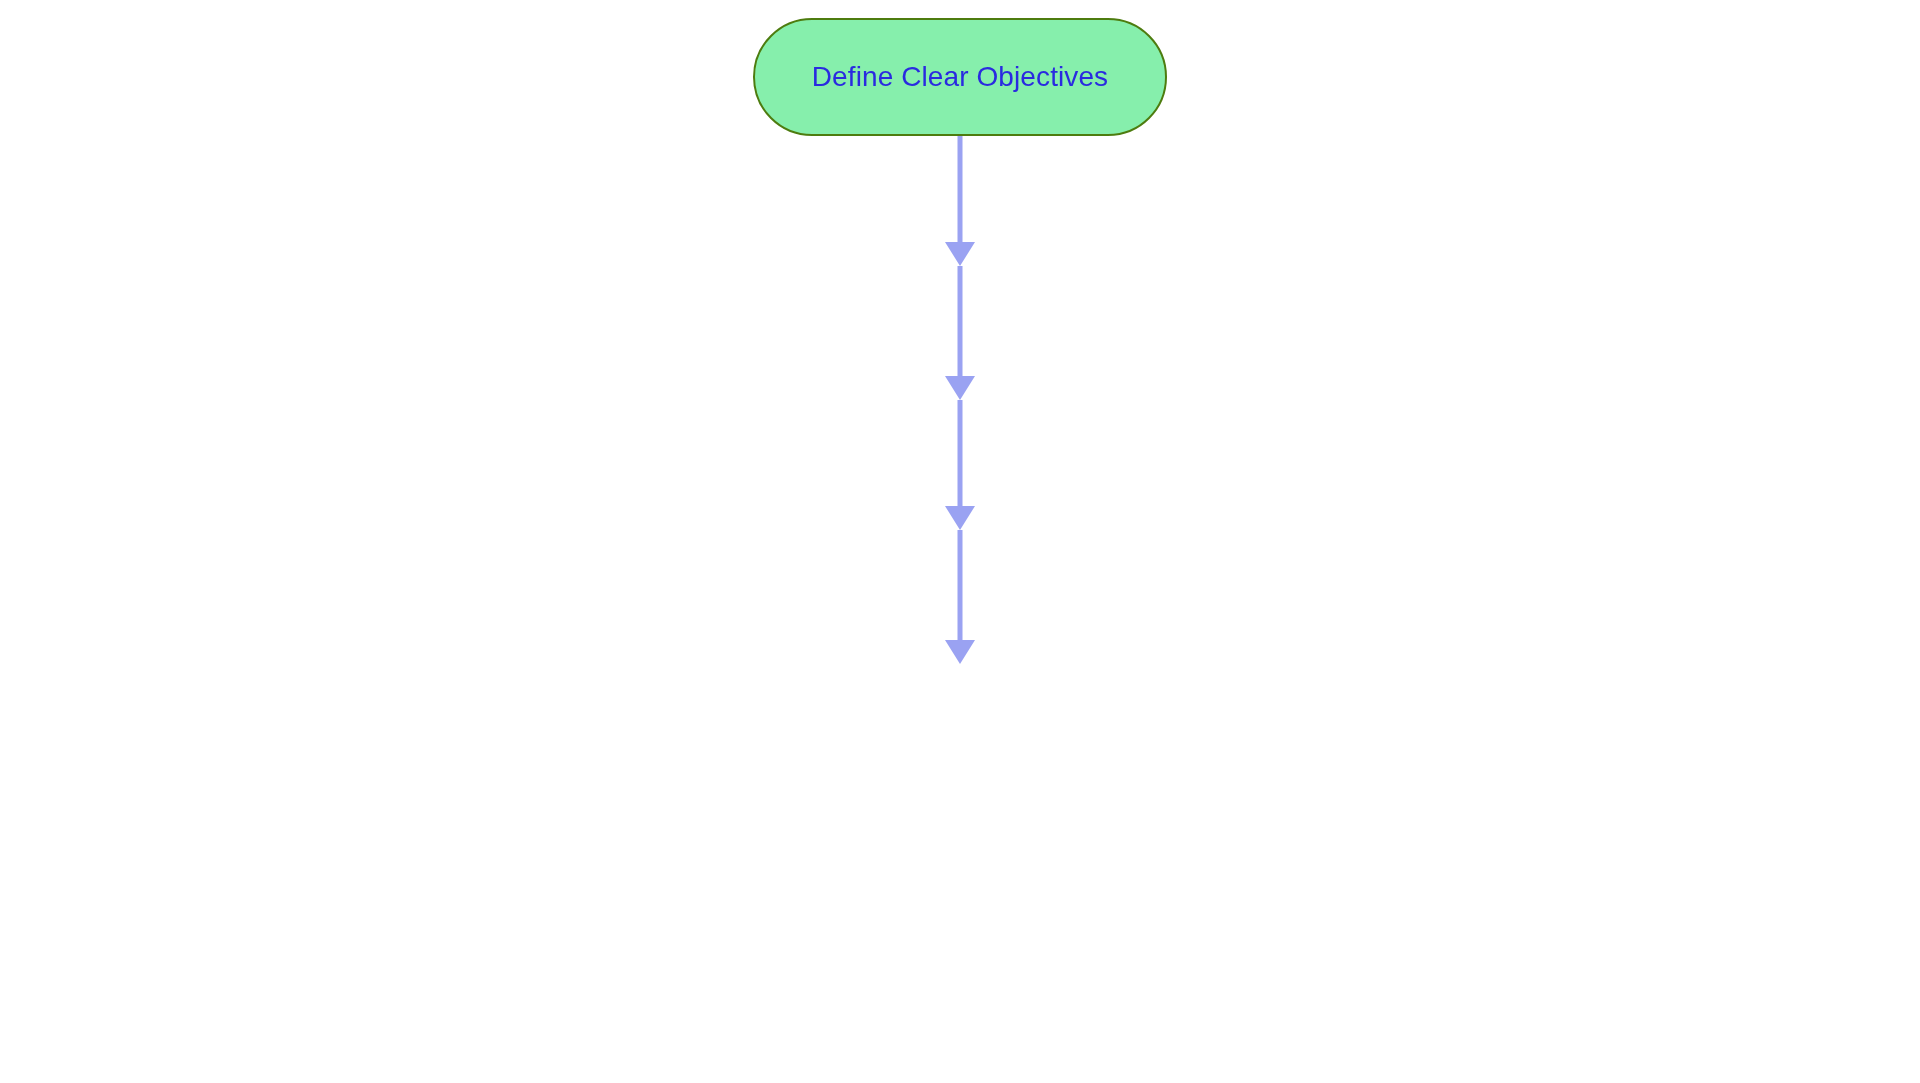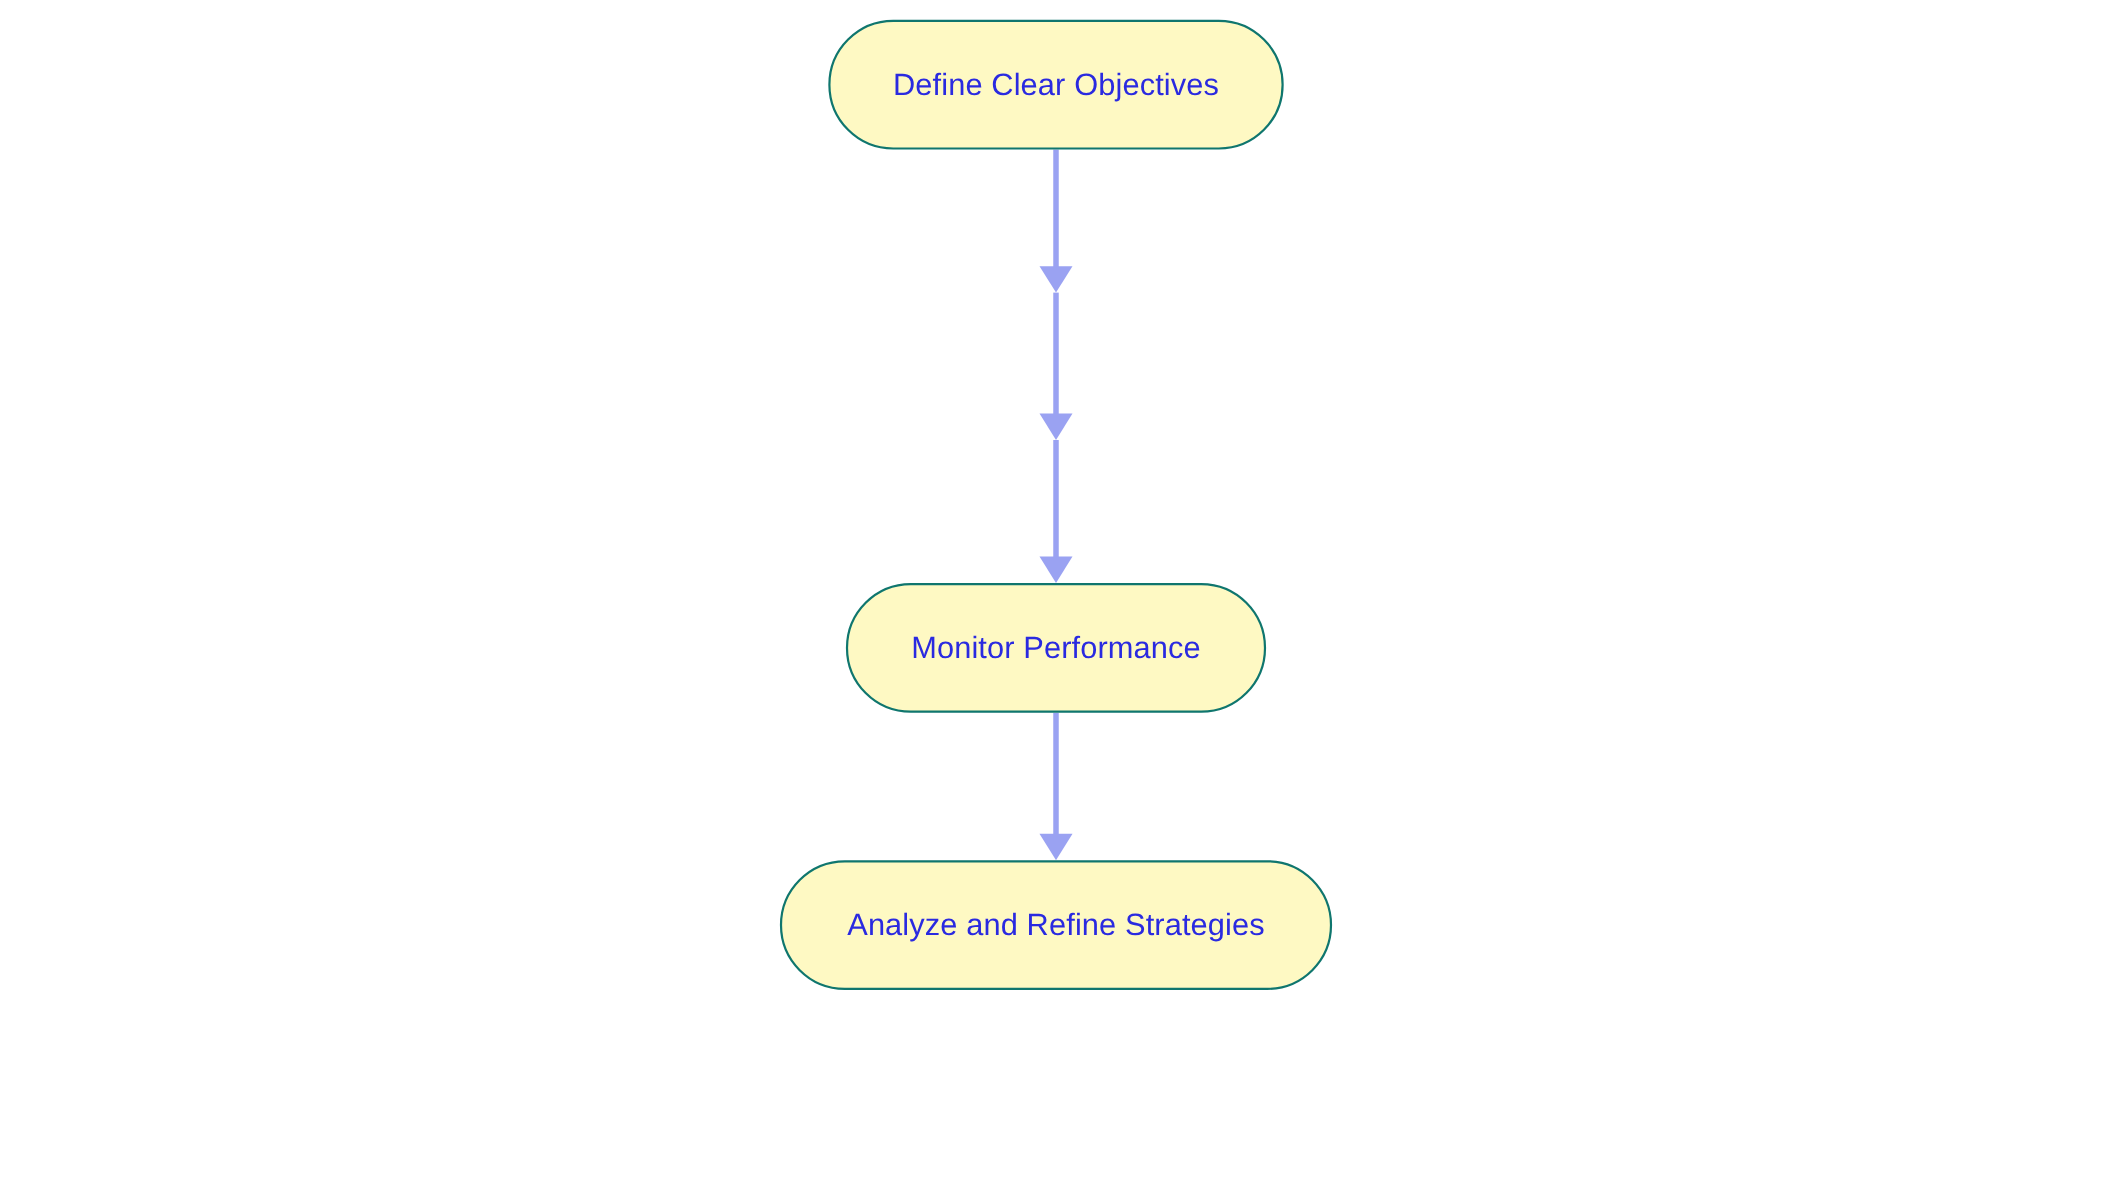--- a/index.html
+++ b/index.html
@@ -31,22 +31,22 @@
     display: flex;
     flex-direction: column;
     align-items: center;
     justify-content: flex-start;
   }
 
   
   .node {
     box-sizing: border-box;
     height: 118px;
-    background: #fef9c3;
-    border: 2px solid #0f766e;
+    background: #86efac;
+    border: 2px solid #4d7c0f;
     border-radius: 59px;
     display: flex;
     align-items: center;
     justify-content: center;
     padding: 0 46px;
     position: relative;
     z-index: 2;
   }
   .node-label {
     color: #2a2ae0;
@@ -124,27 +124,21 @@
       <span class="conn-line"></span>
       <span class="conn-arrow"></span>
     </div>
 
 
     <div class="connector c2">
       <span class="conn-line"></span>
       <span class="conn-arrow"></span>
     </div>
 
-    <div class="node n3">
-      <span class="node-label">Monitor Performance</span>
-    </div>
 
     <div class="connector c3">
       <span class="conn-line"></span>
       <span class="conn-arrow"></span>
     </div>
 
-    <div class="node n4">
-      <span class="node-label">Analyze and Refine Strategies</span>
-    </div>
 
   </div>
 </div>
 
 </body></html>

